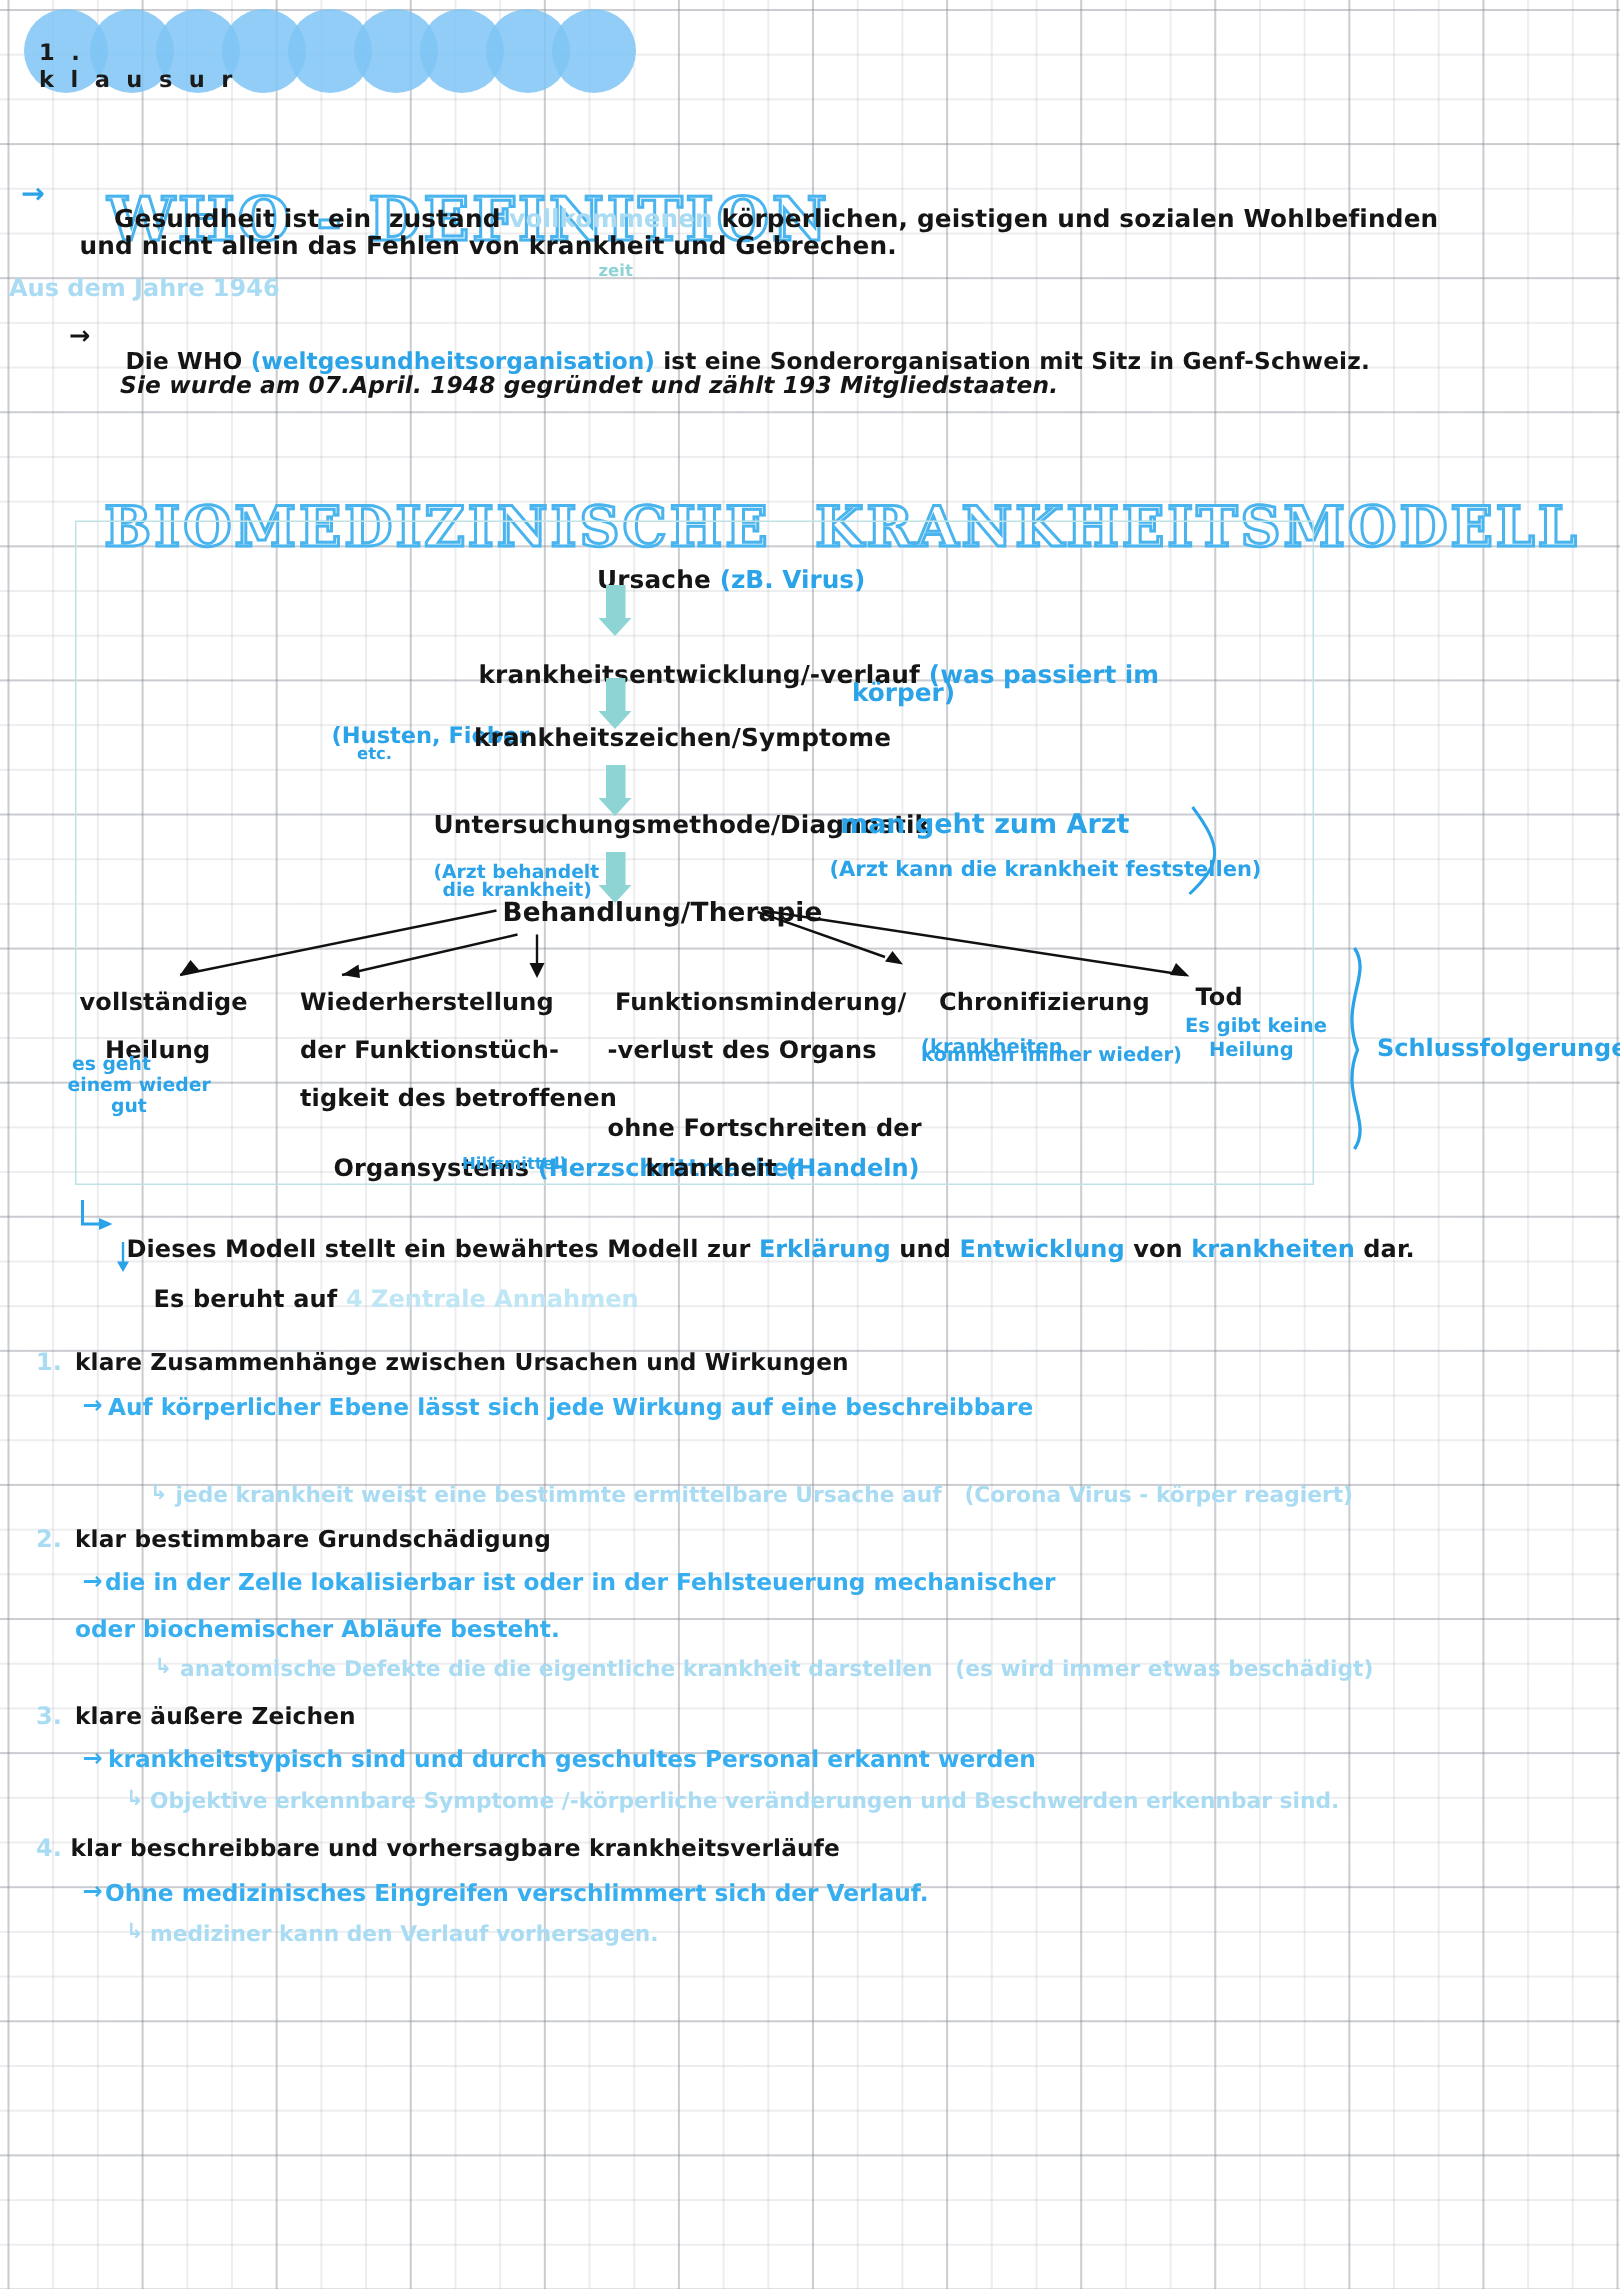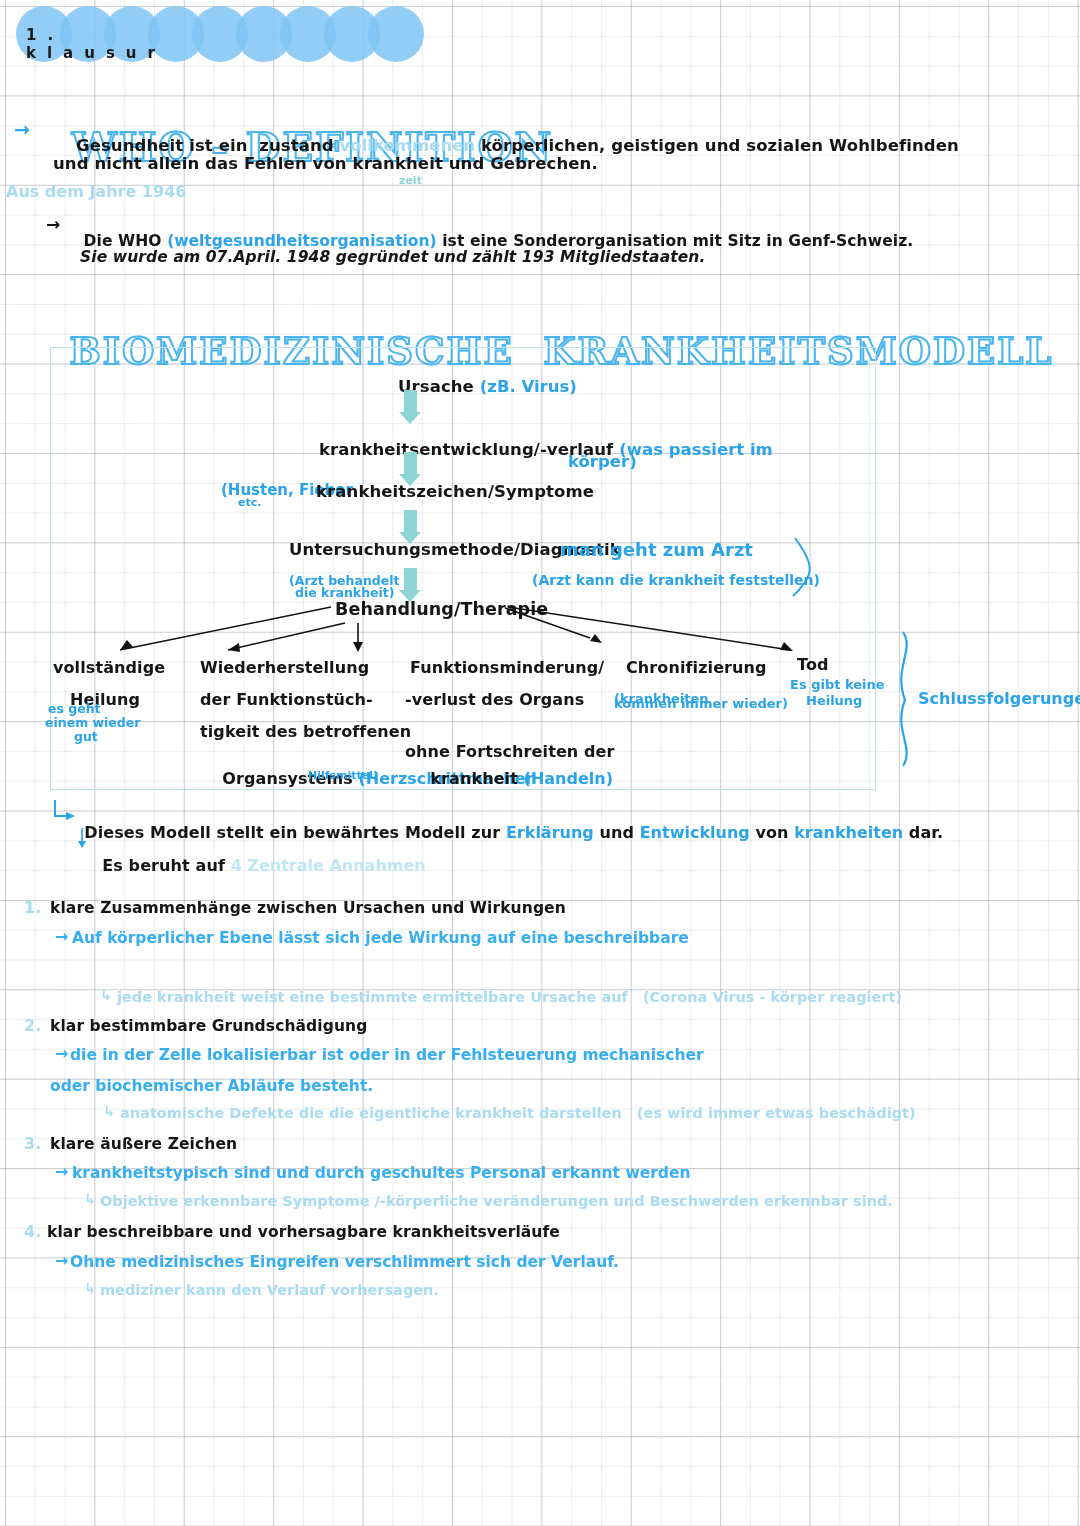--- a/index.html
+++ b/index.html
@@ -152,21 +152,21 @@
   <div class="t blu hand" style="left:221px; top:483px; font-size:15px;">(Husten, Fieber</div>
   <div class="t blu hand" style="left:238px; top:497px; font-size:11px;">etc.</div>
   <div class="t blk hand" style="left:316px; top:483px; font-size:16.5px;">krankheitszeichen/Symptome</div>
   <div class="darrow" style="left:399px; top:510px;">
     <div class="stem"></div>
       <div class="head"></div>
   </div>
 
   <div class="t blk hand" style="left:289px; top:541px; font-size:16.5px;">Untersuchungsmethode/Diagnostik</div>
   <div class="t blu hand" style="left:560px; top:541px; font-size:18px;">man geht zum Arzt</div>
-  <div class="t blu hand" style="left:532px; top:573px; font-size:14px;">(Arzt kann die krankheit feststellen)</div>
+  <div class="t blu hand" style="left:553px; top:573px; font-size:14px;">(Arzt kann die krankheit feststellen)</div>
 
   <div class="t blu hand" style="left:289px; top:574px; font-size:12.5px;">(Arzt behandelt</div>
   <div class="t blu hand" style="left:295px; top:586px; font-size:12.5px;">die krankheit)</div>
 
   <div class="darrow" style="left:399px; top:568px;">
     <div class="stem"></div>
       <div class="head"></div>
   </div>
 
   <div class="t blk hand" style="left:335px; top:600px; font-size:17.5px;">Behandlung/Therapie</div>

